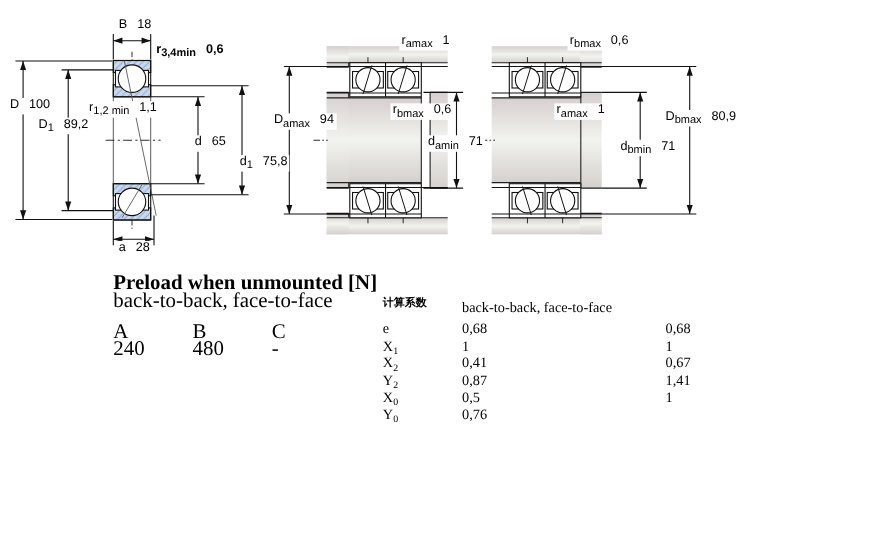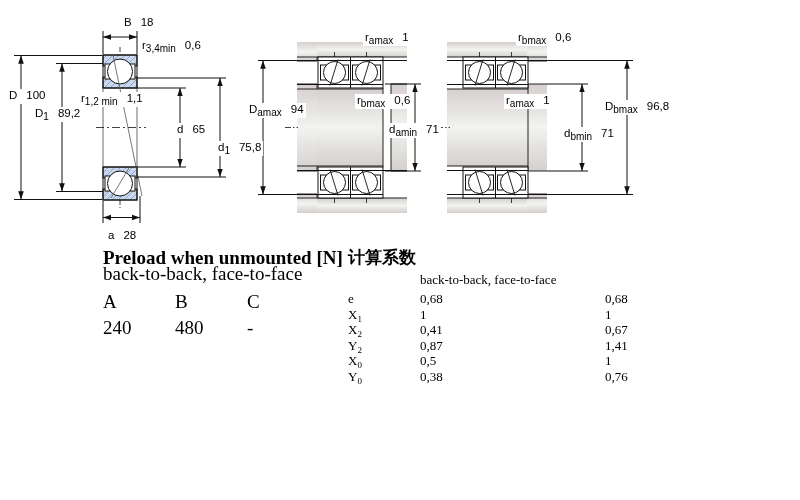--- a/index.html
+++ b/index.html
@@ -6,23 +6,23 @@
   body{width:800px;height:500px;font-family:"Liberation Sans",sans-serif;color:#000;}
   .stage{position:relative;width:800px;height:500px;background:#fff;overflow:hidden;}
   svg{position:absolute;left:0;top:0;}
   .dlab{position:absolute;font-size:11.5px;line-height:13px;background:#fff;padding:0 2px;white-space:nowrap;}
   .dlab sub{font-size:10px;line-height:1;vertical-align:-3px;}
   .dlab .v{margin-left:9px;}
   .preload{position:absolute;left:103px;top:250px;font-family:"Liberation Serif",serif;font-size:19px;line-height:15px;}
   .pt-title{font-weight:bold;}
   .pt-sub{margin-top:1px;}
   .pt-row{display:flex;margin-top:13px;line-height:16px;}
-  .pt-row.pt-vals{margin-top:10px;}
+  .pt-row.pt-vals{margin-top:0;}
   .pc{width:72px;}
-  .fact-title{position:absolute;left:348px;top:246px;font-family:Liberation Mono, monospace;font-size:17px;font-weight:bold;}
+  .fact-title{position:absolute;left:348px;top:268px;font-family:Liberation Mono, monospace;font-size:10px;font-weight:bold;}
   .factors{position:absolute;left:348px;top:272px;font-family:"Liberation Serif",serif;font-size:13px;}
   .f-row{display:flex;height:15.5px;line-height:15px;}
   .f-row.f-head{height:16px;}
   .f-row.f-first{margin-top:3px;}
   .fc1{width:72px;}
   .fc2{width:185px;}
   .factors sub{font-size:9px;line-height:1;vertical-align:-3px;}
 </style>
 </head>
 <body>
@@ -187,37 +187,37 @@
       <path d="M447,60.5 H463 M447,84.5 H463 M447,170.5 H463 M447,194.5 H463"></path>
       <path d="M528,60.5 H633 M528,194.5 H633"></path>
       <path d="M547,84 H588 M547,171 H588"></path>
       <path d="M437,127.5 H450" stroke-dasharray="6 2 1.5 2" stroke-width="0.8"></path>
       <line x1="627" y1="60.5" x2="627" y2="194.5" marker-start="url(#arr)" marker-end="url(#arr)"></line>
       <line x1="582" y1="84" x2="582" y2="171" marker-start="url(#arr)" marker-end="url(#arr)"></line>
     </g>
   </g>
 </svg>
 
-<div class="dlab" style="left:106px;top:16px;margin-left:16px;"><span>B</span><sub></sub><span class="v">18</span></div>
-<div class="dlab" style="left:140px;top:39px;"><span>r</span><sub>3,4min</sub><span class="v">0,6</span></div>
+<div class="dlab" style="left:106px;top:16px;"><span>B</span><sub></sub><span class="v">18</span></div>
+<div class="dlab" style="left:140px;top:39px;font-weight:bold;"><span>r</span><sub>3,4min</sub><span class="v">0,6</span></div>
 <div class="dlab" style="left:7px;top:89px;"><span>D</span><sub></sub><span class="v">100</span></div>
 <div class="dlab" style="left:33px;top:107px;"><span>D</span><sub>1</sub><span class="v">89,2</span></div>
 <div class="dlab" style="left:79px;top:92px;"><span>r</span><sub>1,2 min</sub><span class="v">1,1</span></div>
 <div class="dlab" style="left:175px;top:123px;"><span>d</span><sub></sub><span class="v">65</span></div>
 <div class="dlab" style="left:216px;top:141px;"><span>d</span><sub>1</sub><span class="v">75,8</span></div>
-<div class="dlab" style="left:106px;top:229px;"><span>a</span><sub></sub><span class="v">28</span></div>
+<div class="dlab" style="left:106px;top:219px;"><span>a</span><sub></sub><span class="v">28</span></div>
 
 <div class="dlab" style="left:363px;top:31px;"><span>r</span><sub>amax</sub><span class="v">1</span></div>
 <div class="dlab" style="left:355px;top:94px;"><span>r</span><sub>bmax</sub><span class="v">0,6</span></div>
 <div class="dlab" style="left:247px;top:103px;"><span>D</span><sub>amax</sub><span class="v">94</span></div>
 <div class="dlab" style="left:387px;top:123px;"><span>d</span><sub>amin</sub><span class="v">71</span></div>
 
 <div class="dlab" style="left:516px;top:31px;"><span>r</span><sub>bmax</sub><span class="v">0,6</span></div>
 <div class="dlab" style="left:504px;top:94px;"><span>r</span><sub>amax</sub><span class="v">1</span></div>
-<div class="dlab" style="left:603px;top:100px;"><span>D</span><sub>bmax</sub><span class="v">96,8</span></div>
+<div class="dlab" style="left:603px;top:100px;"><span>D</span><sub>bmax</sub><span class="v">80,9</span></div>
 <div class="dlab" style="left:562px;top:127px;"><span>d</span><sub>bmin</sub><span class="v">71</span></div>
 
 <div class="preload">
   <div class="pt-title">Preload when unmounted [N]</div>
   <div class="pt-sub">back-to-back, face-to-face</div>
   <div class="pt-row">
     <span class="pc">A</span>
     <span class="pc">B</span>
     <span class="pc">C</span>
   </div>
@@ -254,18 +254,17 @@
     <span class="fc2">0,87</span>
     <span class="fc3">1,41</span>
   </div>
   <div class="f-row">
     <span class="fc1"><span>X</span><sub>0</sub></span>
     <span class="fc2">0,5</span>
     <span class="fc3">1</span>
   </div>
   <div class="f-row">
     <span class="fc1"><span>Y</span><sub>0</sub></span>
-    <span class="fc2">0,38</span>
     <span class="fc3">0,76</span>
   </div>
 </div>
 
 </div>
 
 </body></html>

